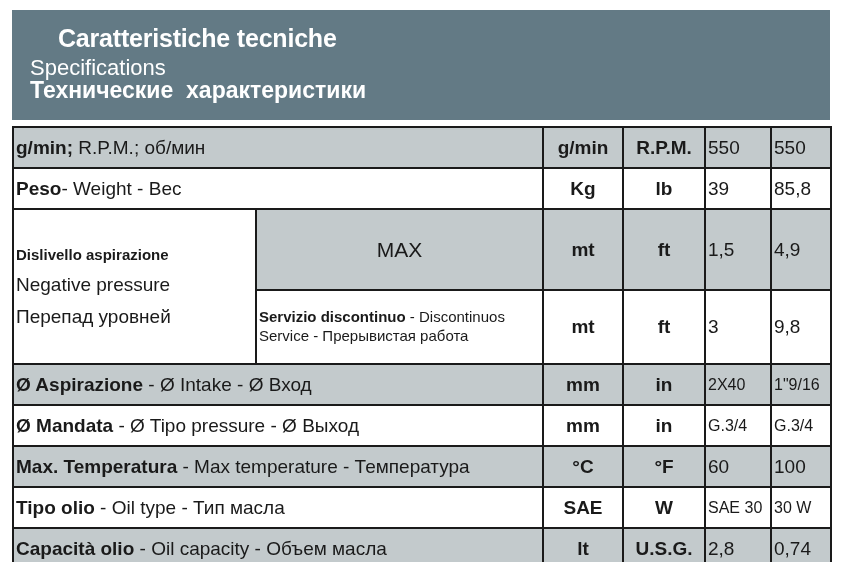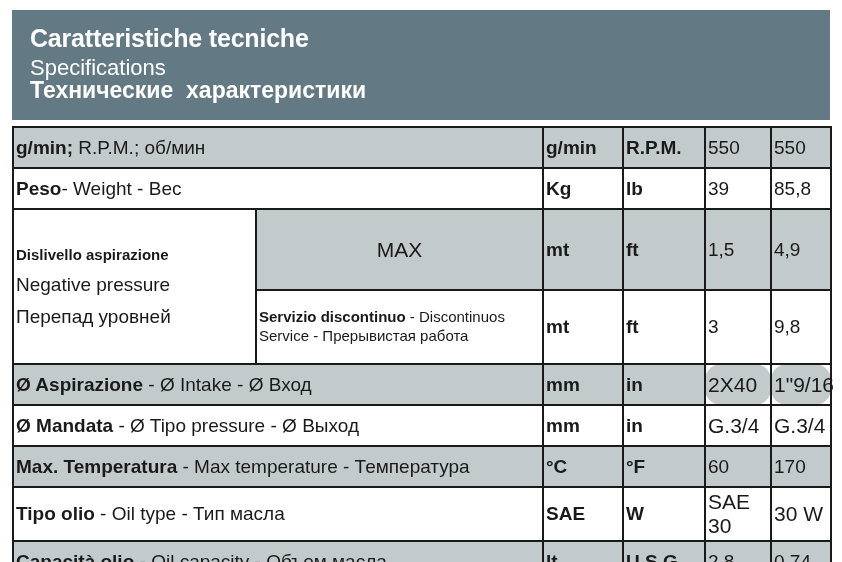--- a/index.html
+++ b/index.html
@@ -37,20 +37,21 @@
     display: block;
     color: #ffffff;
     white-space: pre;
     line-height: 1.0;
   }
   .banner-it {
     font-size: 25px;
     font-weight: bold;
     letter-spacing: -0.2px;
     margin-bottom: 6px;
+    margin-left: 28px;
   }
   .banner-en {
     font-size: 22px;
     font-weight: normal;
   }
   .banner-ru {
     font-size: 23px;
     font-weight: bold;
   }
 
@@ -119,31 +120,30 @@
     padding: 3px 0 3px 8px;
     font-size: 15px;
     line-height: 1.25;
   }
   .sub-service .s1 { display: block; }
   .sub-service .s2 { display: block; }
   .sub-service .sb { font-weight: bold; }
 
   
   .unit-cell {
-    text-align: left;
+    text-align: center;
     font-size: 19px;
     font-weight: bold;
   }
   .value-cell {
     font-size: 19px;
     font-weight: normal;
   }
   .value-cell.small {
-    font-size: 21px;
-    border-radius: 16px;
+    font-size: 16px;
   }
 
   .row-h { height: 41px; }
 </style>
 </head>
 <body>
 
 <div id="sheet">
 
   <div class="banner">
@@ -217,21 +217,21 @@
         <td class="unit-cell plain">in</td>
         <td class="value-cell plain small">G.3/4</td>
         <td class="value-cell plain small">G.3/4</td>
       </tr>
 
       <tr class="row-h">
         <td class="label-cell shaded" colspan="2"><span class="it">Max. Temperatura</span><span class="sep"> - </span><span class="en">Max temperature</span><span class="sep"> - </span><span class="ru">Температура</span></td>
         <td class="unit-cell shaded">°C</td>
         <td class="unit-cell shaded">°F</td>
         <td class="value-cell shaded">60</td>
-        <td class="value-cell shaded">170</td>
+        <td class="value-cell shaded">100</td>
       </tr>
 
       <tr class="row-h">
         <td class="label-cell plain" colspan="2"><span class="it">Tipo olio</span><span class="sep"> - </span><span class="en">Oil type</span><span class="sep"> - </span><span class="ru">Тип масла</span></td>
         <td class="unit-cell plain">SAE</td>
         <td class="unit-cell plain">W</td>
         <td class="value-cell plain small">SAE 30</td>
         <td class="value-cell plain small">30 W</td>
       </tr>
 

